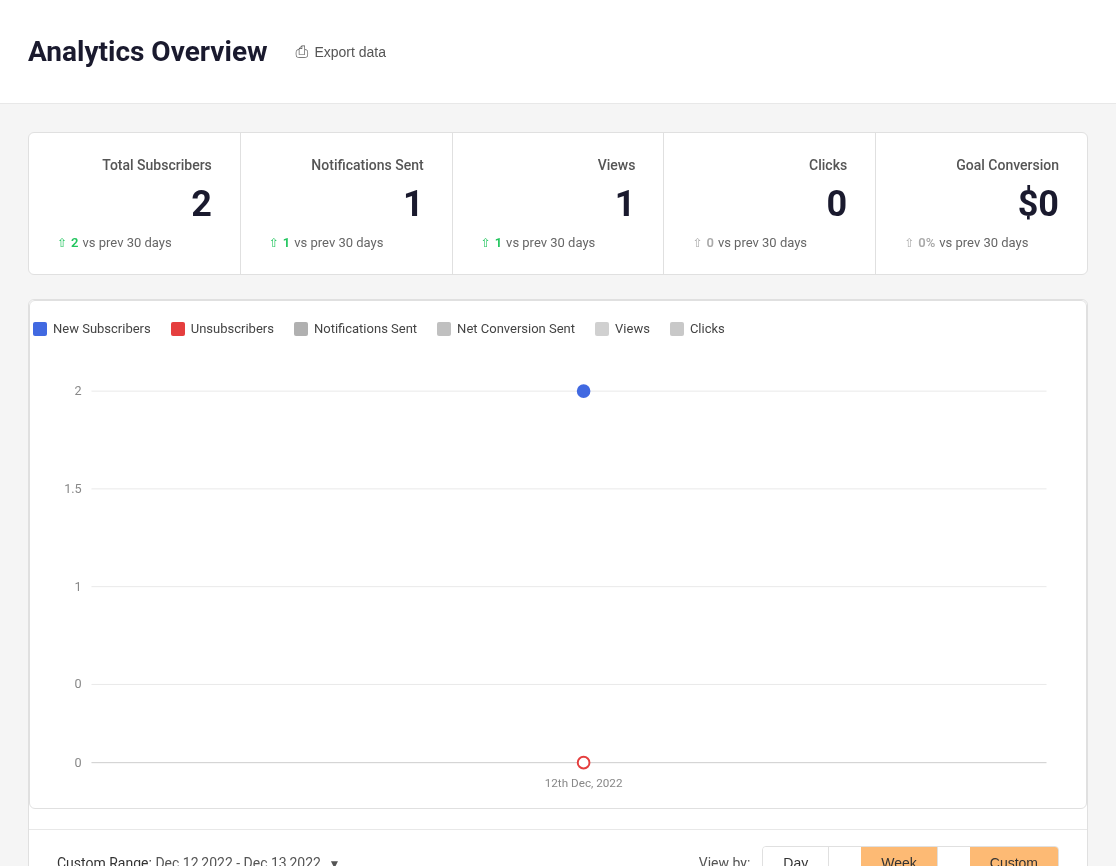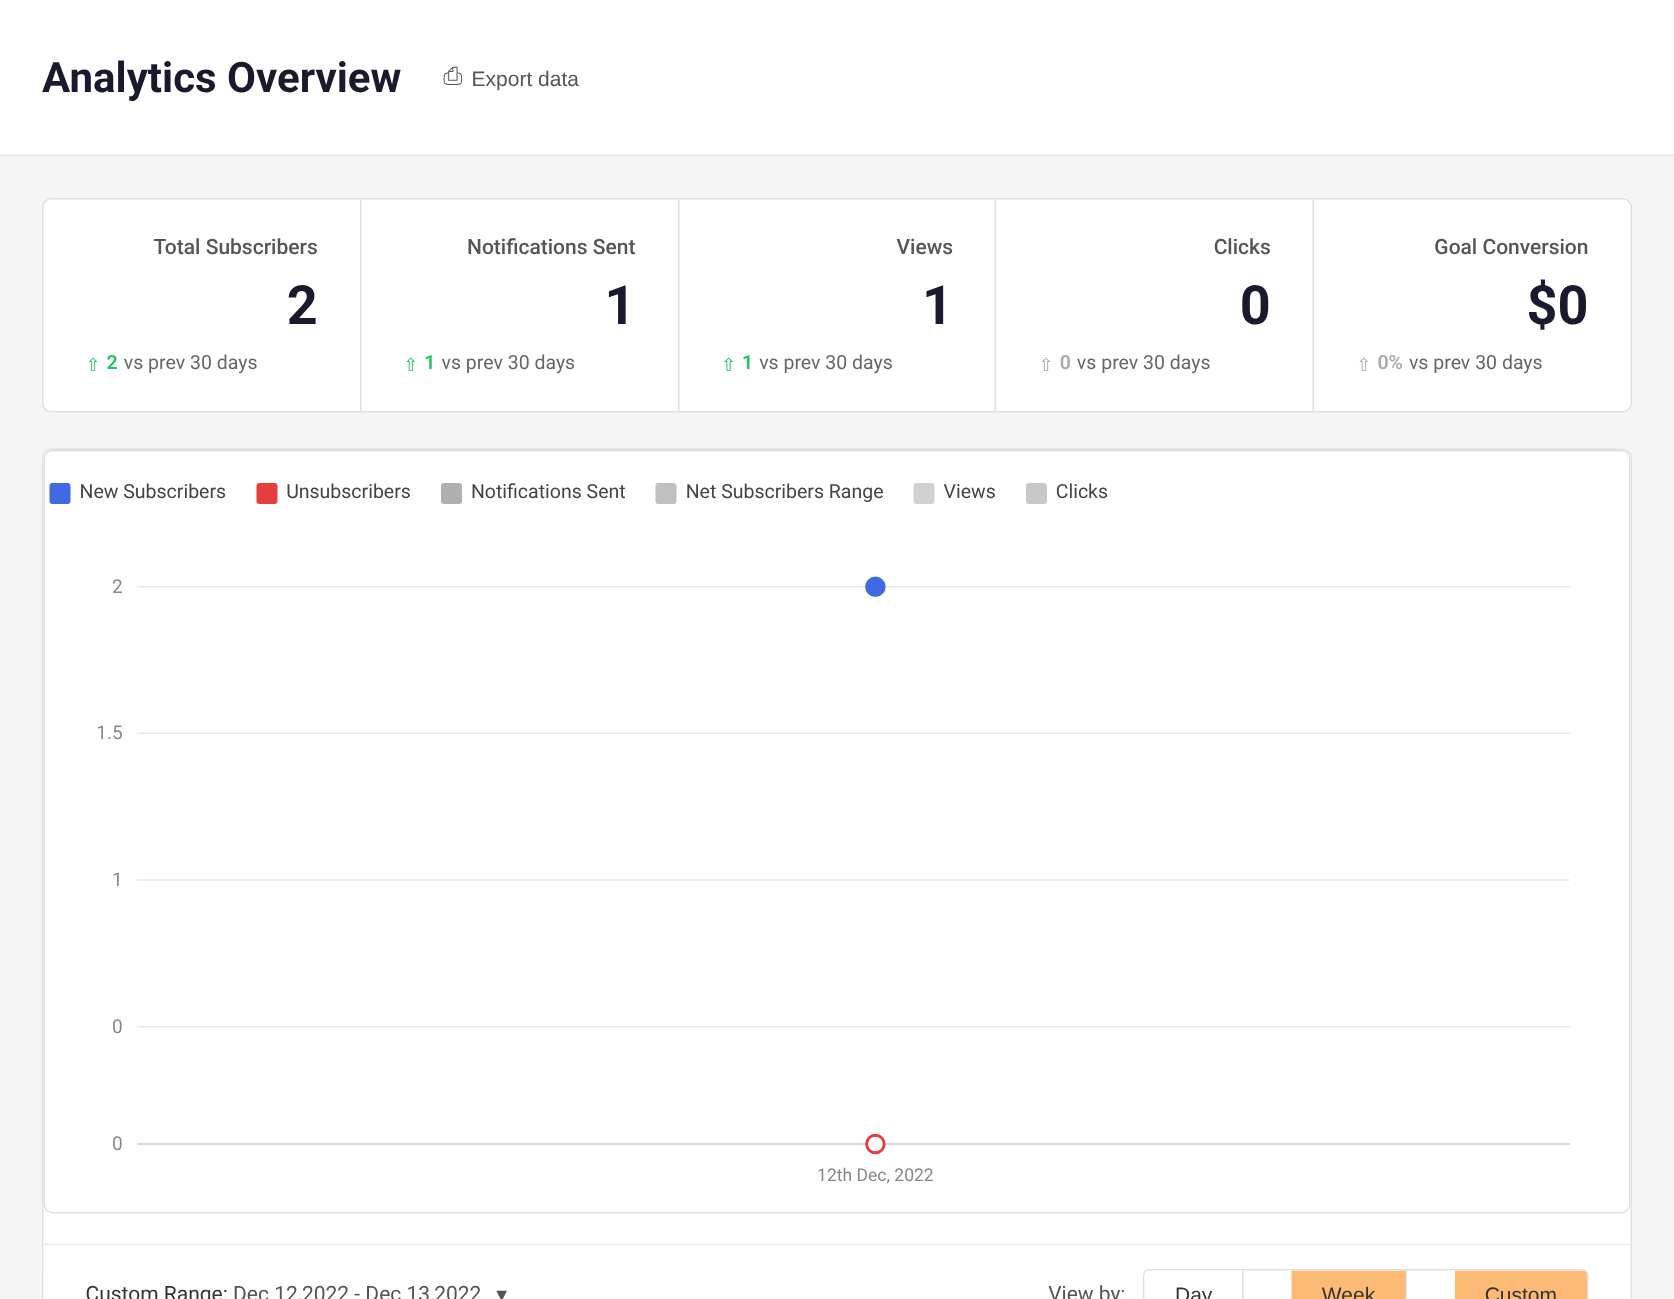--- a/index.html
+++ b/index.html
@@ -309,21 +309,21 @@
           <div class="legend-item">
       <span class="legend-dot" style="background:#e53e3e"></span>
       <span>Unsubscribers</span>
     </div>
           <div class="legend-item">
       <span class="legend-dot" style="background:#b0b0b0"></span>
       <span>Notifications Sent</span>
     </div>
           <div class="legend-item">
       <span class="legend-dot" style="background:#c0c0c0"></span>
-      <span>Net Subscribers Range</span>
+      <span>Net Conversion Sent</span>
     </div>
           <div class="legend-item">
       <span class="legend-dot" style="background:#d0d0d0"></span>
       <span>Views</span>
     </div>
           <div class="legend-item">
       <span class="legend-dot" style="background:#c8c8c8"></span>
       <span>Clicks</span>
     </div>
         </div>

